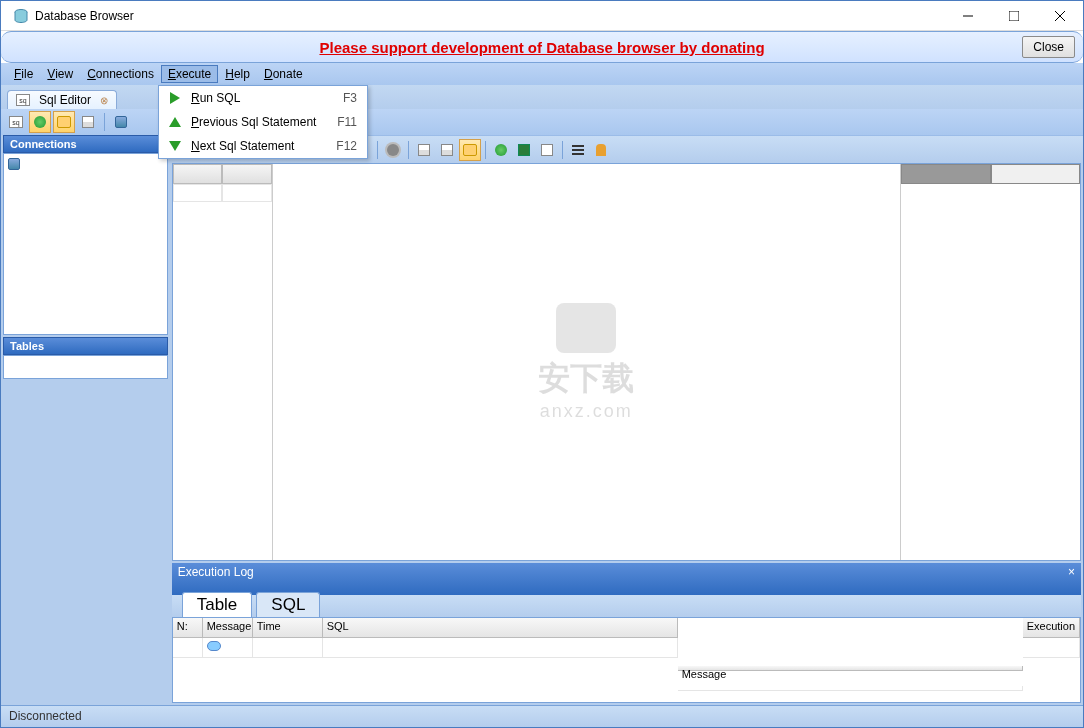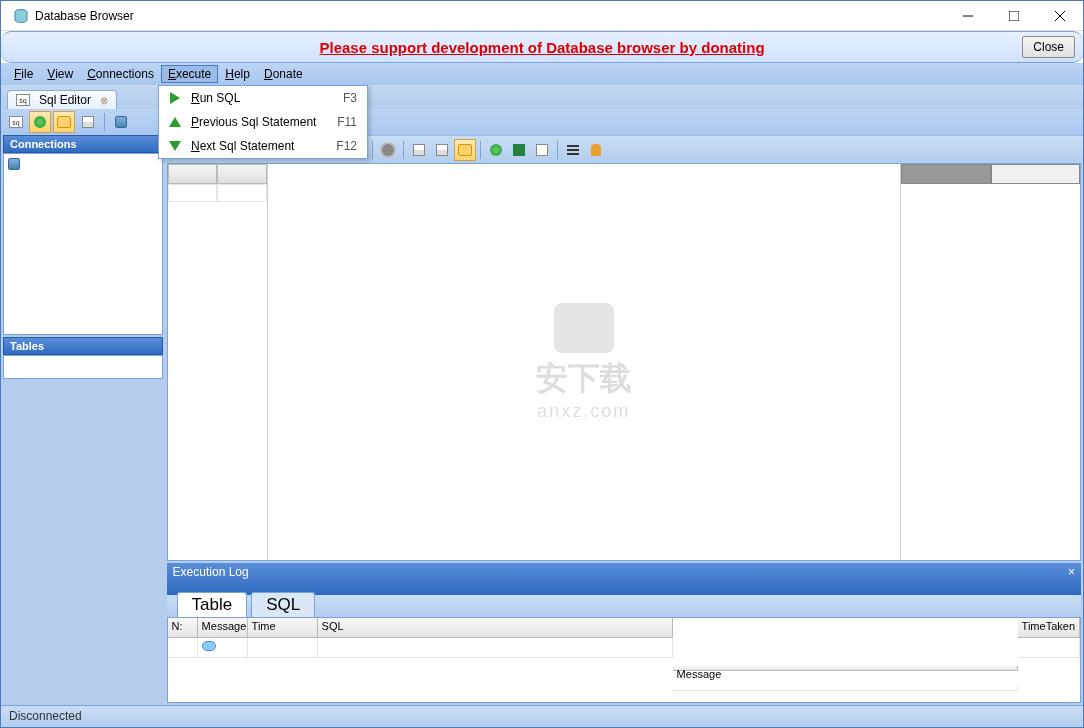--- a/index.html
+++ b/index.html
@@ -318,21 +318,21 @@
         <div class="exec-tab">Table</div>
         <div class="exec-tab inactive">SQL</div>
       </div>
       <div class="exec-grid">
         <div class="exec-grid-header">
           <div class="exec-col col-n">N:</div>
           <div class="exec-col col-status">Message</div>
           <div class="exec-col col-time">Time</div>
           <div class="exec-col col-sql">SQL</div>
           <div class="exec-col col-msg">Message</div>
-          <div class="exec-col col-taken">TimeTaken</div>
+          <div class="exec-col col-taken">Execution</div>
         </div>
         <div class="exec-row">
           <div class="exec-cell col-n"></div>
           <div class="exec-cell col-status"><span class="ico bubble-icon"></span></div>
           <div class="exec-cell col-time"></div>
           <div class="exec-cell col-sql"></div>
           <div class="exec-cell col-msg"></div>
           <div class="exec-cell col-taken"></div>
         </div>
       </div>

